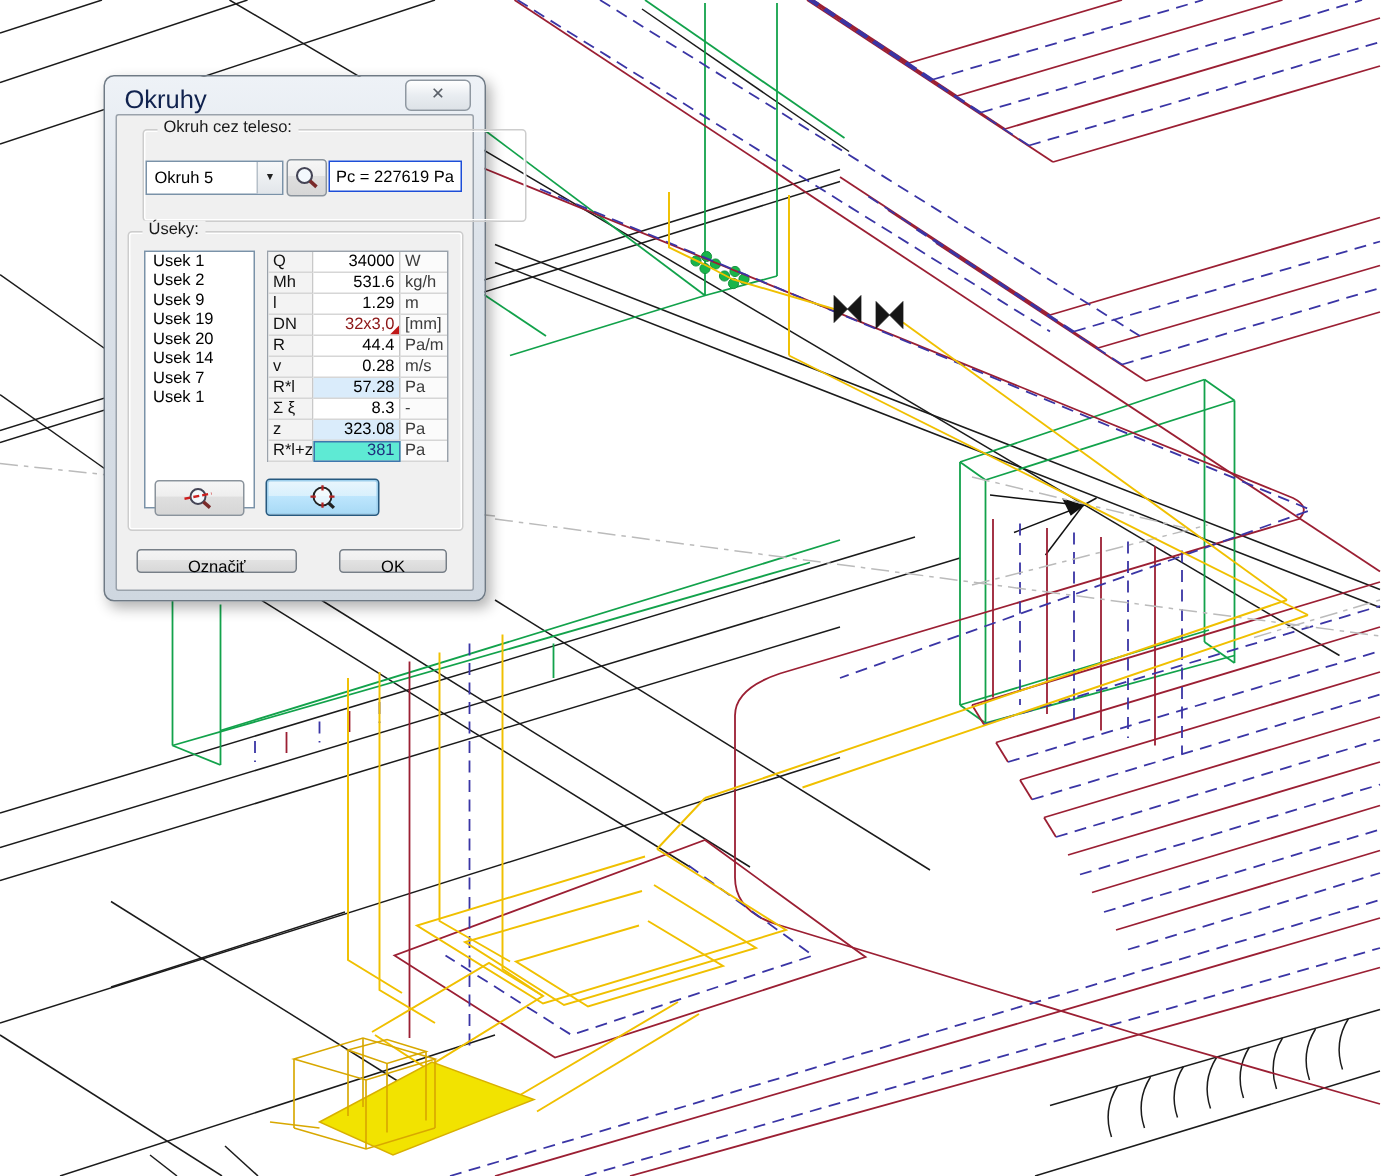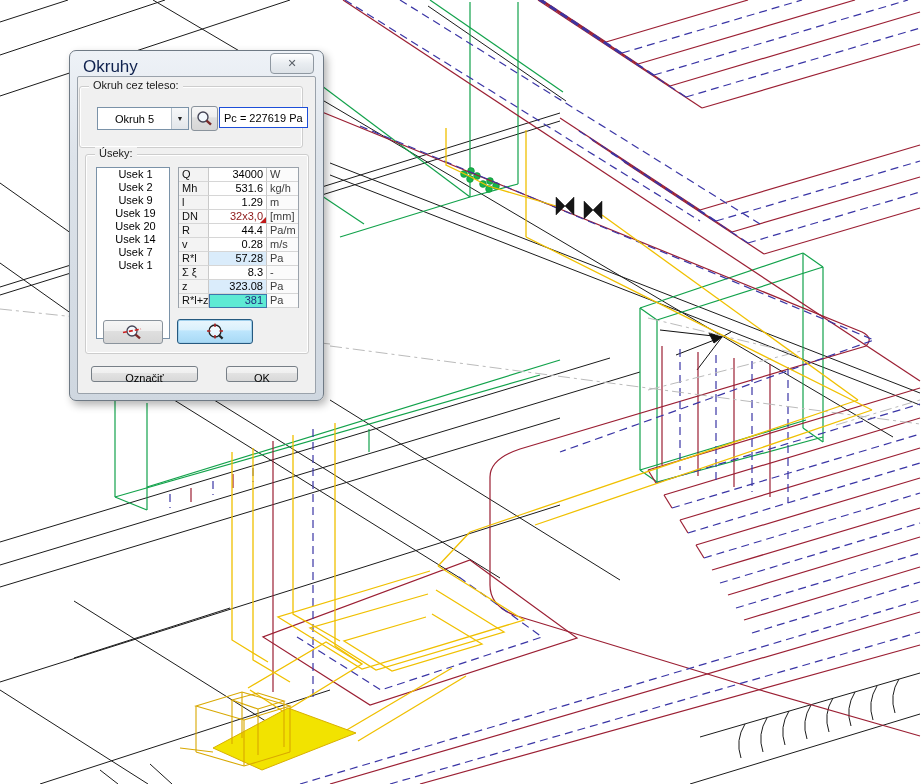--- a/index.html
+++ b/index.html
@@ -15,37 +15,37 @@
   .dlg-close{position:absolute;top:2px;right:9px;width:42px;height:19px;
        background:linear-gradient(#ffffff,#e9edf1 50%,#dde2e7);
        border:1px solid #8f98a1;border-radius:4px;text-align:center;
        font-size:11px;font-weight:bold;color:#5a6068;line-height:18px;cursor:default;}
   .client{position:absolute;left:7px;top:25px;width:237px;height:316px;
        background:#f0f0f0;border:1px solid #9aa2ab;border-radius:2px;}
   .grp{position:absolute;border:1px solid #cdcdcd;border-radius:3px;
        box-shadow:inset 0 0 0 1px #ffffff;}
   .grp-label{position:absolute;top:-8px;left:9px;background:#f0f0f0;padding:0 4px;
        font-size:11px;color:#1a1a1a;}
-  #grp1{left:1px;top:9px;width:222px;height:60px;}
+  #grp1{left:17px;top:9px;width:222px;height:60px;padding-left:32px;}
   #grp2{left:7px;top:77px;width:222px;height:198px;}
   .combo{position:absolute;left:19px;top:30px;width:90px;height:21px;background:#ffffff;
        border:1px solid #7a92a8;display:flex;align-items:center;font-size:11px;}
-  .combo-text{flex:1;padding-left:5px;color:#000;margin-left:12px;}
+  .combo-text{flex:1;padding-left:5px;color:#000;}
   .combo-arrow{width:16px;height:100%;border-left:1px solid #b6c0c9;
        background:linear-gradient(#f7f8f9,#e2e6ea);display:flex;align-items:center;
        justify-content:center;font-size:7px;color:#222;}
   .tool-btn{position:absolute;display:flex;align-items:center;justify-content:center;
        background:linear-gradient(#f6f6f6,#eeeeee 45%,#dfdfdf 46%,#d6d6d6);
        border:1px solid #8a939c;border-radius:3px;}
   #btn-zoom-small{left:113px;top:29px;width:25px;height:23px;}
   .field{position:absolute;left:141px;top:30px;width:89px;height:21px;background:#ffffff;
        border:1px solid #1d4ed8;font-size:11px;display:flex;align-items:center;
        padding-left:4px;color:#000;box-sizing:border-box;}
   .listbox{position:absolute;left:18px;top:90px;width:74px;height:172px;background:#ffffff;
-       border:1px solid #7a92a8;font-size:11px;overflow:hidden;box-sizing:border-box;text-align:center;}
+       border:1px solid #7a92a8;font-size:11px;overflow:hidden;box-sizing:border-box;}
   .listbox .li{height:13px;line-height:13px;padding-left:5px;color:#000;}
   .tbl{position:absolute;left:100px;top:90px;width:121px;height:141px;background:#ffffff;
        border:1px solid #9aa2ab;box-sizing:border-box;font-size:11px;}
   .trow{display:flex;height:14px;line-height:13px;}
   .tc{box-sizing:border-box;border-right:1px solid #c9c9c9;border-bottom:1px solid #d6d6d6;
        overflow:hidden;white-space:nowrap;}
   .tc.lab{width:30px;background:#f3f3f3;padding-left:3px;color:#111;}
   .tc.val{width:58px;text-align:right;padding-right:3px;background:#ffffff;position:relative;color:#000;}
   .tc.unit{width:31px;padding-left:3px;background:#fbfbfb;color:#3c3c3c;border-right:none;}
   .tc.val.hl{background:#daecfb;}

